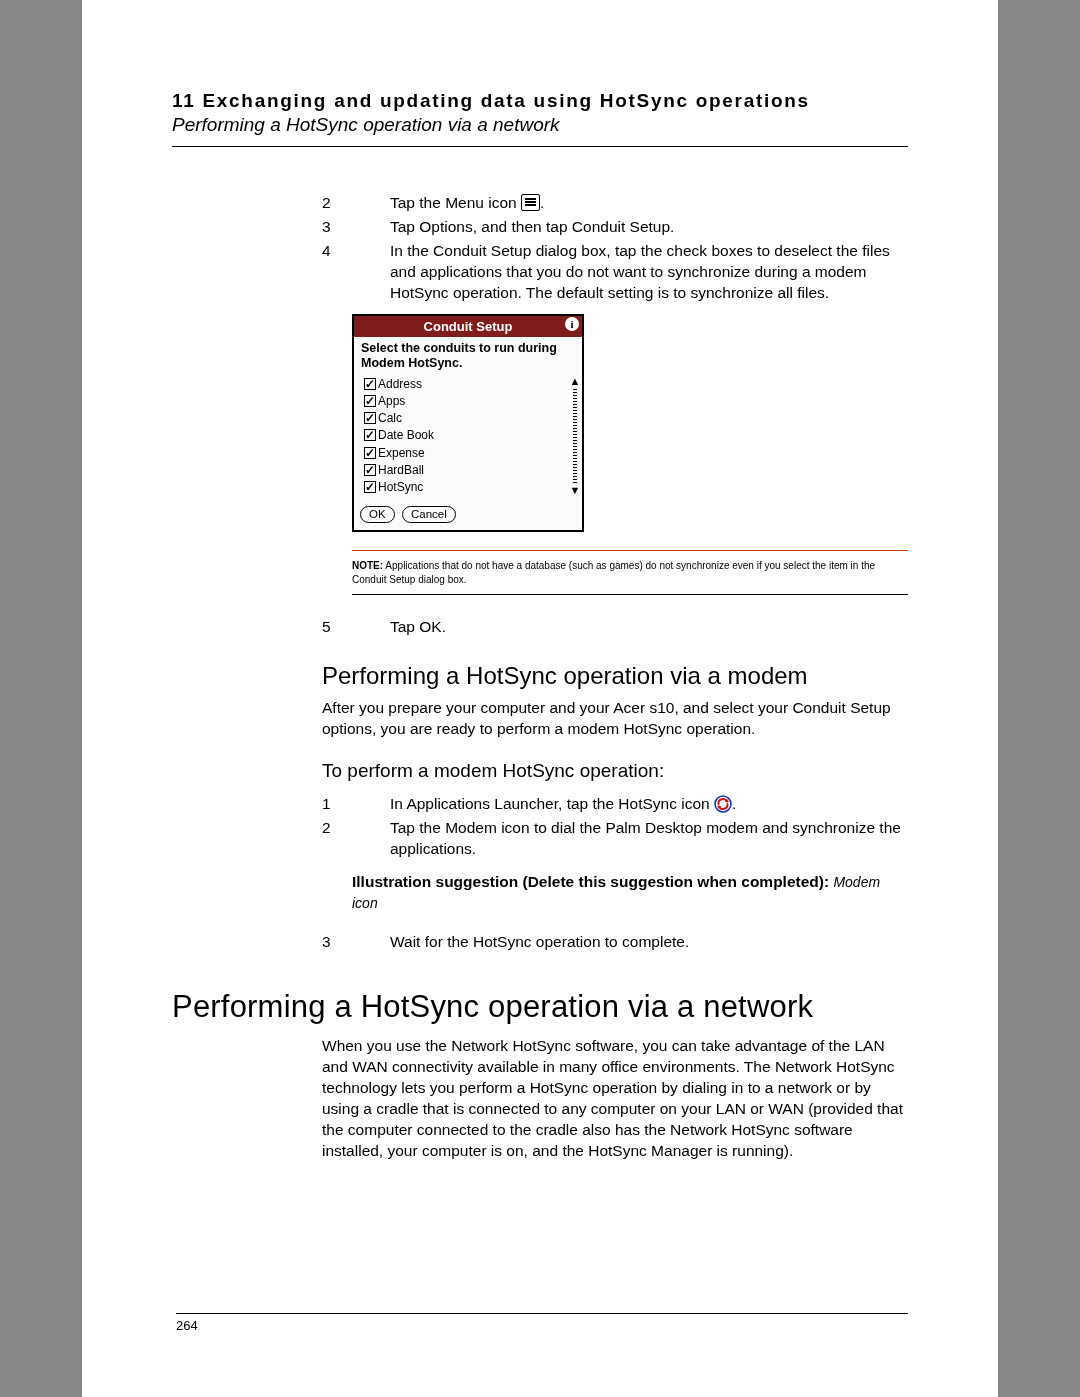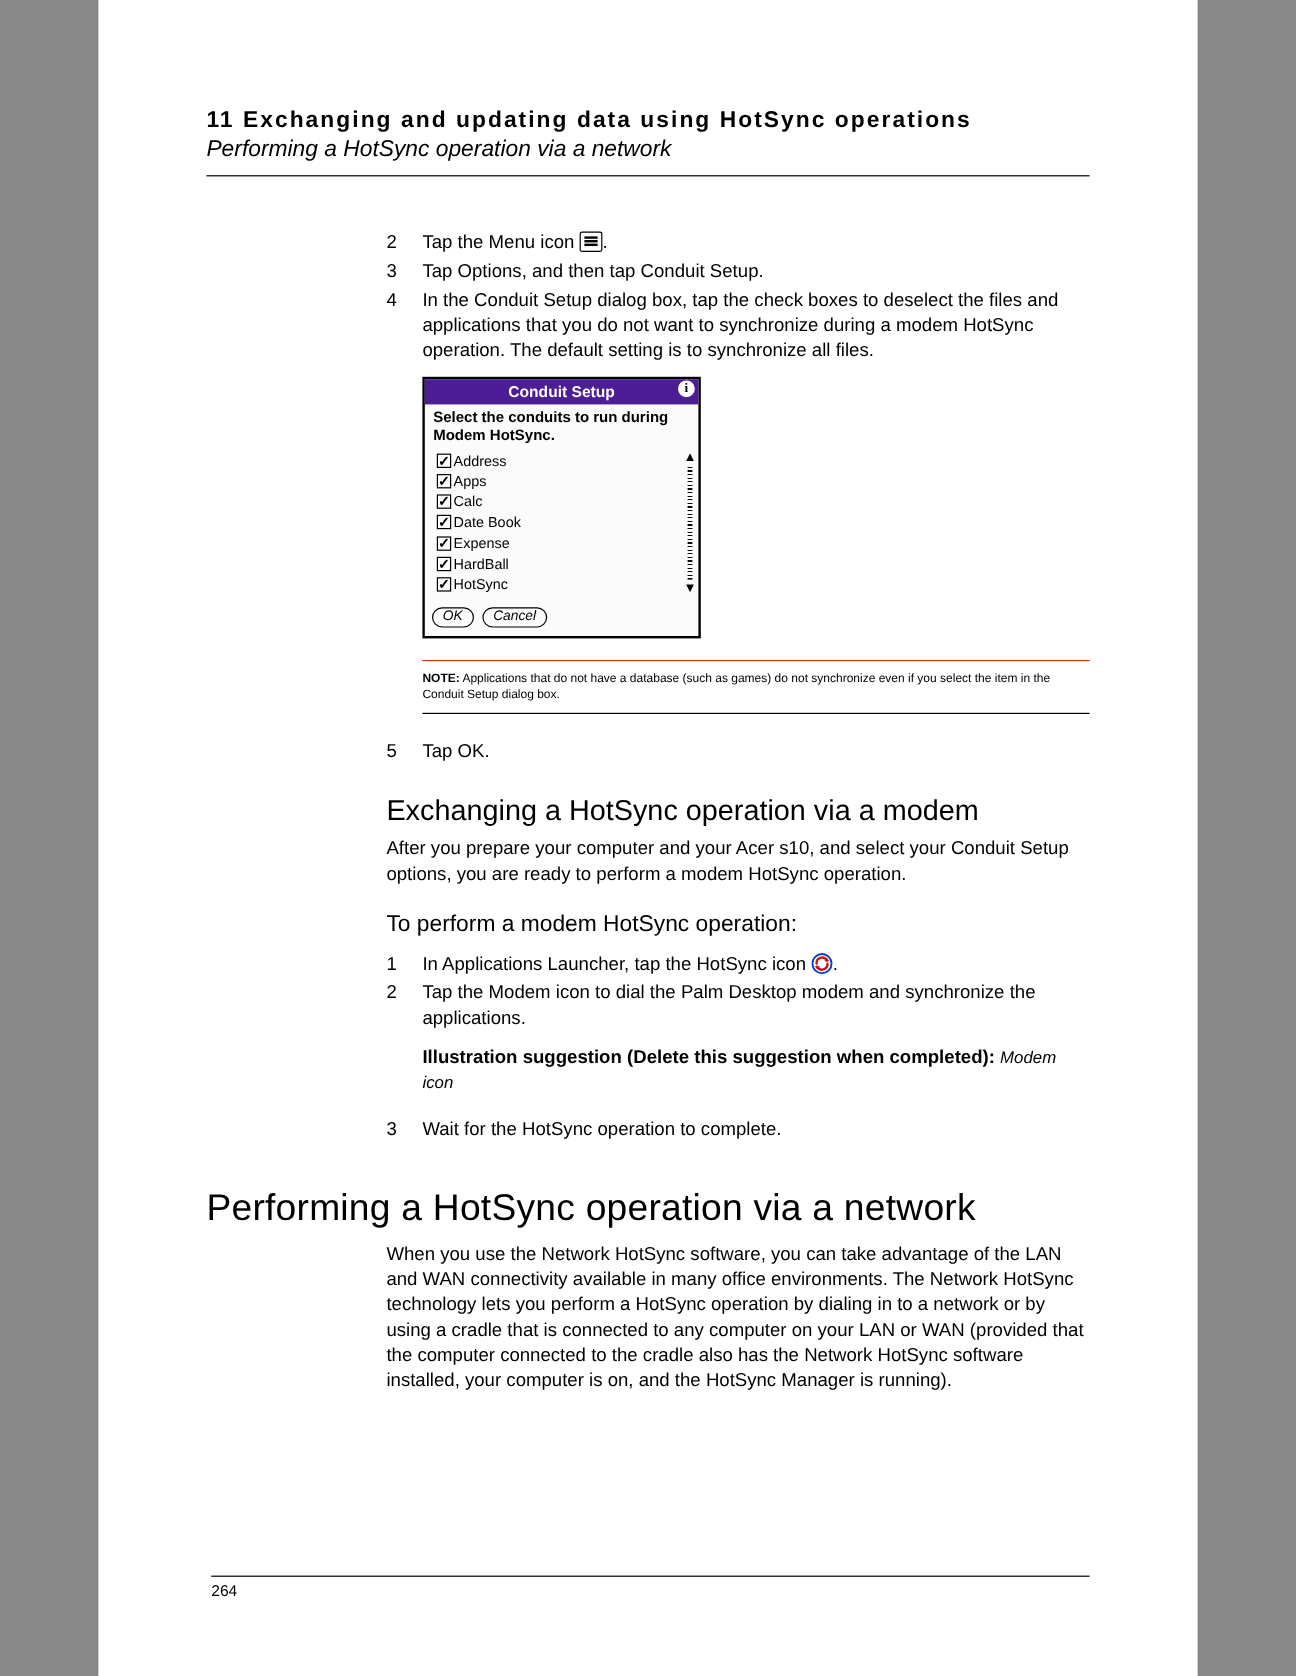--- a/index.html
+++ b/index.html
@@ -48,20 +48,21 @@
     margin-bottom: 3px;
   }
   ol.steps > li .num {
     width: 30px;
     flex: 0 0 30px;
     text-align: left;
     padding-left: 0;
   }
   ol.steps > li .txt {
     flex: 1;
+    margin-left: 38px;
   }
   .indent-block {
     margin-left: 150px;
   }
   .menu-icon {
     display: inline-block;
     width: 17px;
     height: 15px;
     border: 1px solid #000;
     border-radius: 2px;
@@ -83,21 +84,21 @@
 
   
   .palm-dlg {
     width: 228px;
     border: 2px solid #000;
     margin: 10px 0 18px 0;
     background: #fbfbfb;
     font-family: "Arial", sans-serif;
   }
   .palm-title {
-    background: #4c1d95;
+    background: #7f1d1d;
     color: #fff;
     font-weight: bold;
     font-size: 13px;
     text-align: center;
     padding: 2px 4px;
     position: relative;
   }
   .palm-title .info {
     position: absolute;
     right: 3px;
@@ -161,21 +162,20 @@
     line-height: 1;
   }
   .palm-scroll .track {
     flex: 1;
     width: 4px;
     margin: 2px 0;
     background: repeating-linear-gradient(0deg,#000 0 1px,#fff 1px 3px);
   }
   .palm-btns {
     padding: 3px 6px 6px 6px;
-    font-style: italic;
   }
   .palm-btn {
     display: inline-block;
     border: 1.2px solid #000;
     border-radius: 10px;
     font-size: 11.5px;
     padding: 0 8px;
     line-height: 15px;
     margin-right: 3px;
   }
@@ -296,21 +296,21 @@
         </div>
       </div>
 
       <ol class="steps">
         <li>
           <span class="num">5</span>
           <span class="txt">Tap OK.</span>
         </li>
       </ol>
 
-      <div class="h2">Exchanging a HotSync operation via a modem</div>
+      <div class="h2">Performing a HotSync operation via a modem</div>
       <div>After you prepare your computer and your Acer s10, and select your Conduit Setup options, you are ready to perform a modem HotSync operation.</div>
       <div class="h3">To perform a modem HotSync operation:</div>
 
       <ol class="steps">
         <li>
           <span class="num">1</span>
           <span class="txt">
             <span>In Applications Launcher, tap the HotSync icon </span><span class="hotsync-icon"><svg width="18" height="18" viewBox="0 0 18 18">
                   <circle cx="9" cy="9" r="8" fill="none" stroke="#0a3fc2" stroke-width="1.6"></circle>
                   <path d="M4.5 9 A4.5 4.5 0 0 1 13 6.5" fill="none" stroke="#d01515" stroke-width="2" stroke-linecap="round"></path>

